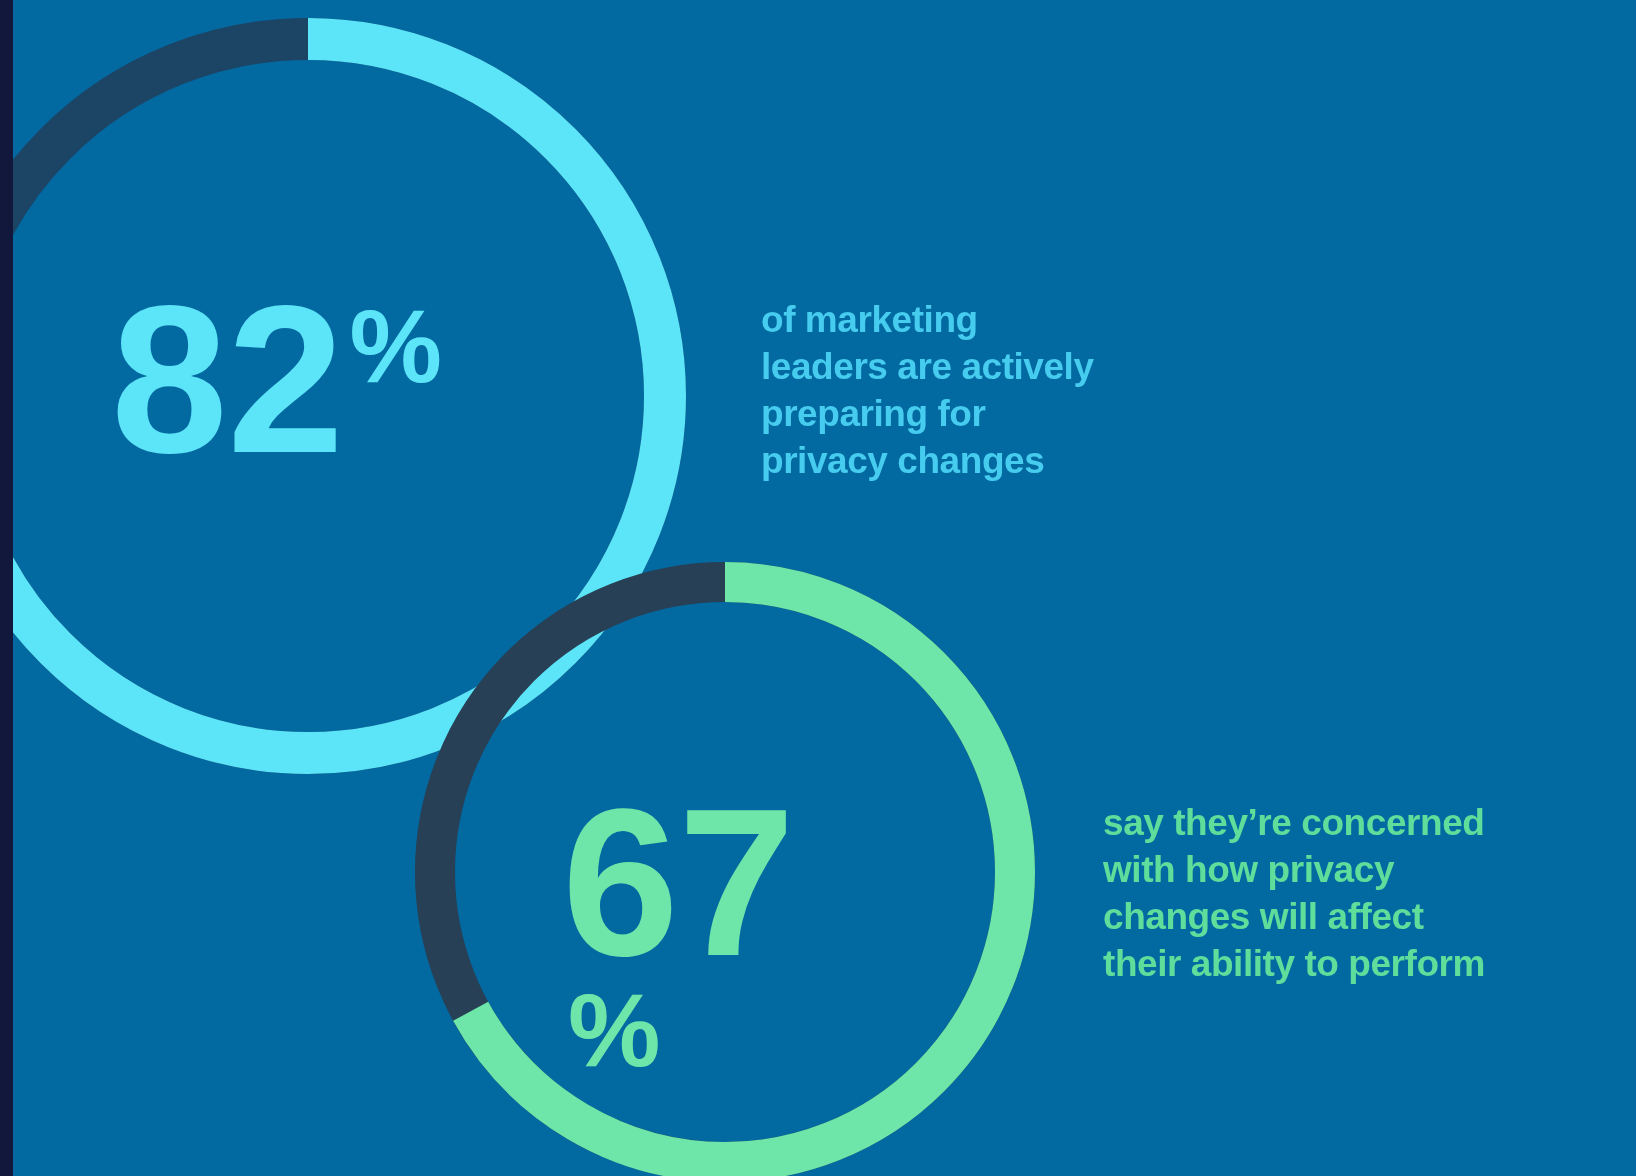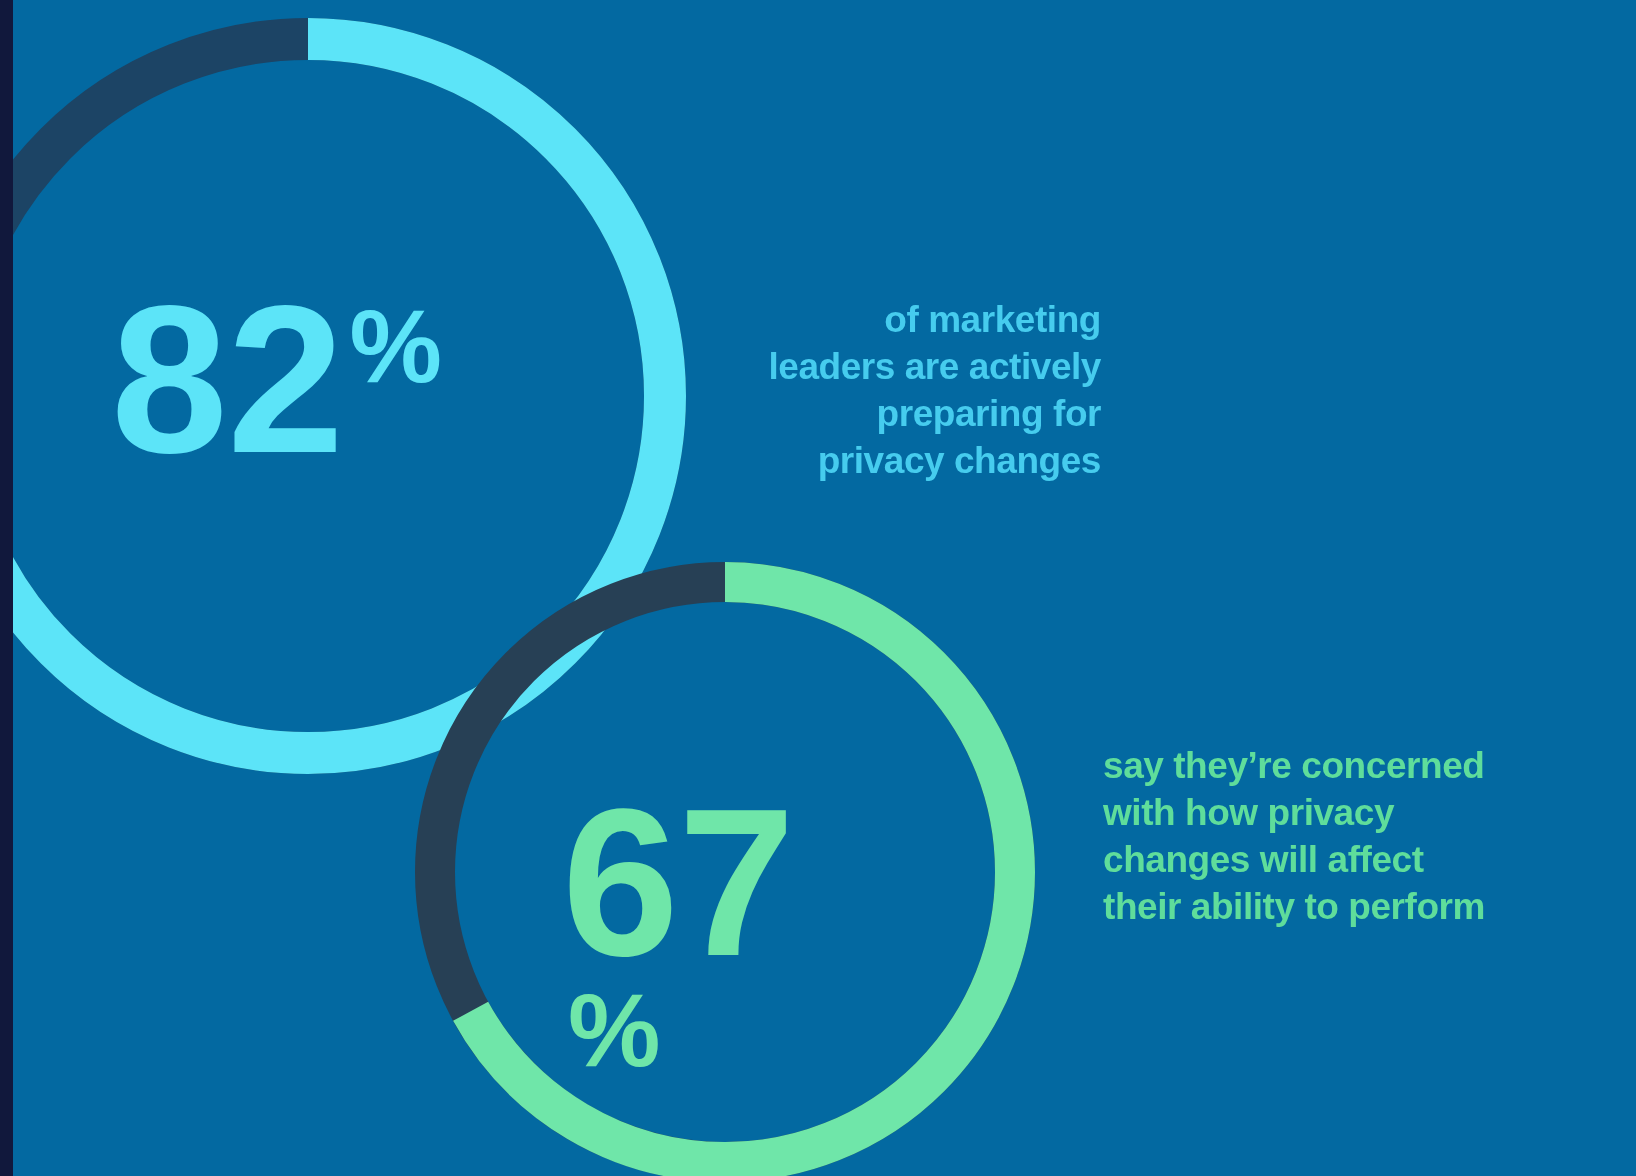--- a/index.html
+++ b/index.html
@@ -65,26 +65,26 @@
     font-weight: bold;
     font-size: 37px;
     line-height: 47px;
     letter-spacing: -0.012em;
     white-space: pre-line;
   }
 
   
   #donut-one       { left: -83px;  top: 18px;  width: 756px;  height: 756px; }
   #value-one       { left: 98px;   top: 290px; color: #5ce4f8; }
-  #caption-one     { left: 748px;  top: 296px; color: #46ccee; width: 340px; text-align: right; }
+  #caption-one     { left: 748px;  top: 296px; color: #46ccee; width: 340px; }
 
   
   #donut-two       { left: 402px;  top: 562px; width: 620px;  height: 620px; }
   #value-two       { left: 549px;  top: 793px; color: #6fe6a9; flex-direction: column; }
-  #caption-two     { left: 1090px; top: 742px; color: #5fdd9b; width: 400px; }
+  #caption-two     { left: 1090px; top: 799px; color: #5fdd9b; width: 400px; }
 </style>
 </head>
 <body style="background: rgb(17, 24, 60);">
 
 <div id="stage" style="background: #0369a1; margin-left: 13px;">
 
   <div class="donut-group" id="donut-one">
     <svg class="donut-svg" viewBox="0 0 756 756" width="756" height="756">
 
       <circle cx="378" cy="378" r="357" fill="none" stroke="#1c4465" stroke-width="42"></circle>

